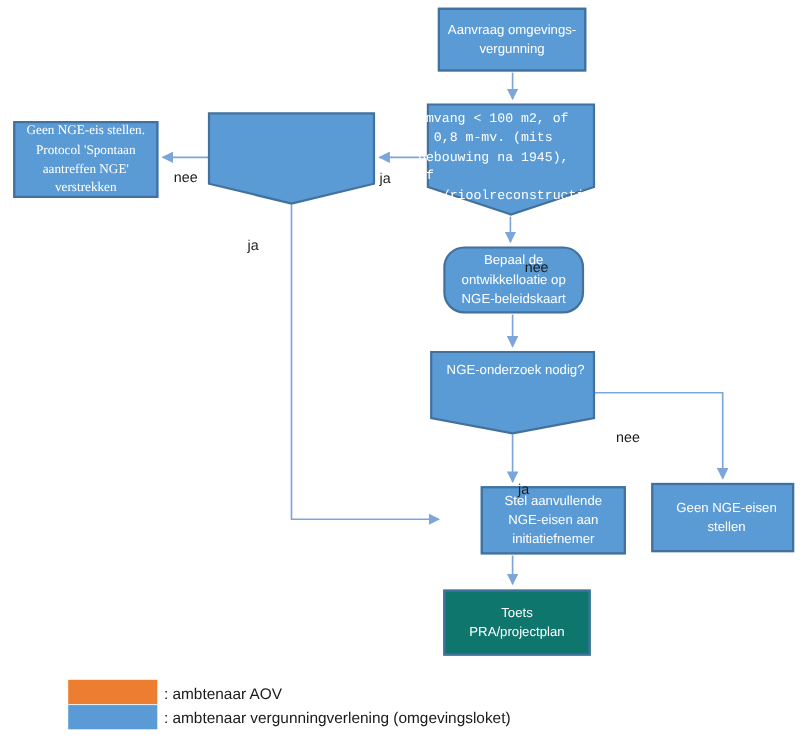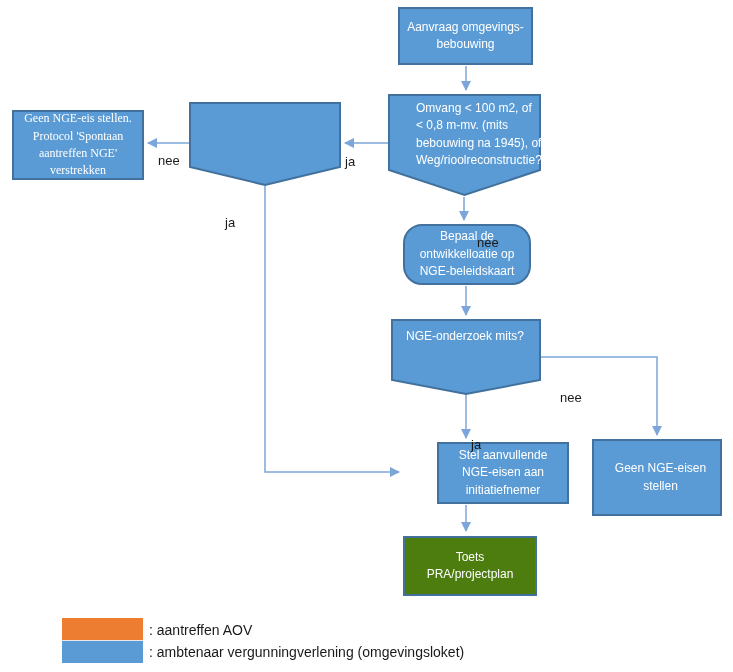--- a/index.html
+++ b/index.html
@@ -20,21 +20,21 @@
     color: #ffffff;
     font-size: 12px;
     line-height: 1.45;
     display: flex;
     align-items: center;
     justify-content: center;
     text-align: center;
     white-space: pre-line;
     padding: 3px 6px;
   }
-  .node.orange { background: #4d7c0f; }
+  .node.orange { background: #0f766e; }
   .penta-label {
     position: absolute;
     color: #ffffff;
     font-size: 12px;
     line-height: 1.45;
     white-space: pre-line;
     text-align: left;
   }
   .edge-label {
     position: absolute;
@@ -74,65 +74,65 @@
     </g>
 
     <g fill="#5B9BD5" stroke="#41719C" stroke-width="2">
       <polygon points="389,95 540,95 540,170 464.5,195 389,170"></polygon>
       <polygon points="190,103 340,103 340,167 265,185 190,167"></polygon>
       <polygon points="392,320 540,320 540,380 466,394 392,380"></polygon>
     </g>
   </svg>
 
   <div class="node" style="left:398px; top:7px; width:135px; height:58px;">Aanvraag omgevings-
-bebouwing</div>
+vergunning</div>
 
   <div class="node" style="left:12px; top:110px; width:132px; height:70px;font-family:Liberation Serif, serif;">Geen NGE-eis stellen.
 Protocol 'Spontaan
 aantreffen NGE'
 verstrekken</div>
 
   <div class="node" style="left:403px; top:224px; width:128px; height:61px;border-radius:19px;">Bepaal de
 ontwikkelloatie op
 NGE-beleidskaart</div>
 
-  <div class="node" style="left:592px; top:439px; width:130px; height:77px;padding-left:13px;">Geen NGE-eisen
+  <div class="node" style="left:592px; top:439px; width:130px; height:63px;padding-left:13px;">Geen NGE-eisen
 stellen</div>
 
   <div class="node" style="left:403px; top:442px; width:132px; height:62px;margin-left:34px;">Stel aanvullende
 NGE-eisen aan
 initiatiefnemer</div>
 
   <div class="node orange" style="left:403px; top:536px; width:134px; height:60px;">Toets
 PRA/projectplan</div>
 
-  <div class="penta-label" style="left:416px; top:100px; width:140px;">Omvang &lt; 100 m2, of
+  <div class="penta-label" style="left:380px; top:100px; width:140px;font-family:Liberation Mono, monospace;">Omvang &lt; 100 m2, of
 &lt; 0,8 m-mv. (mits
 bebouwing na 1945), of
 Weg/rioolreconstructie?</div>
 
 
-  <div class="penta-label" style="left:406px; top:328px; width:132px;">NGE-onderzoek mits?</div>
+  <div class="penta-label" style="left:406px; top:328px; width:132px;">NGE-onderzoek nodig?</div>
 
   <div class="edge-label" style="left:345px; top:120px;">ja</div>
 
   <div class="edge-label" style="left:158px; top:119px;">nee</div>
 
   <div class="edge-label" style="left:225px; top:181px;">ja</div>
 
   <div class="edge-label" style="left:477px; top:201px;">nee</div>
 
   <div class="edge-label" style="left:560px; top:356px;">nee</div>
 
   <div class="edge-label" style="left:471px; top:403px;">ja</div>
 
   <div class="legend">
     <div class="legend-row">
       <div class="swatch swatch-orange"></div>
-      <div class="legend-label">: aantreffen AOV</div>
+      <div class="legend-label">: ambtenaar AOV</div>
     </div>
     <div class="legend-row">
       <div class="swatch swatch-blue"></div>
       <div class="legend-label">: ambtenaar vergunningverlening (omgevingsloket)</div>
     </div>
   </div>
 
 </div>
 
 </body></html>

